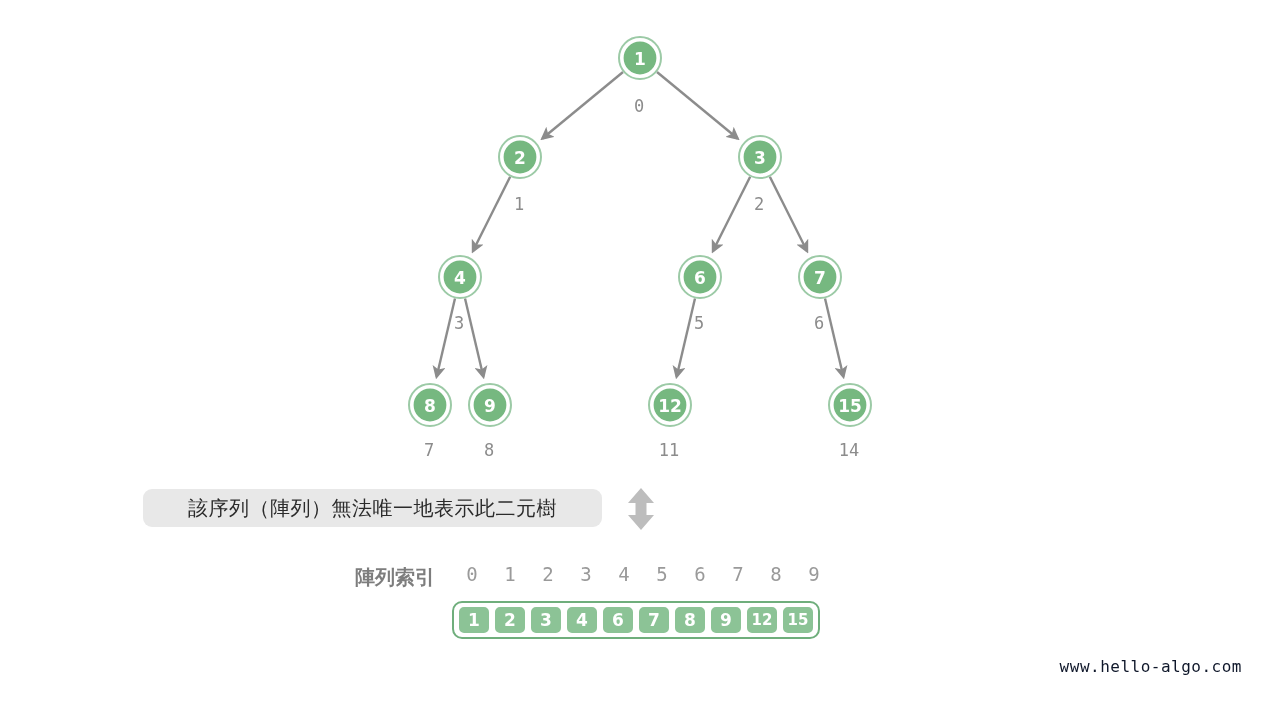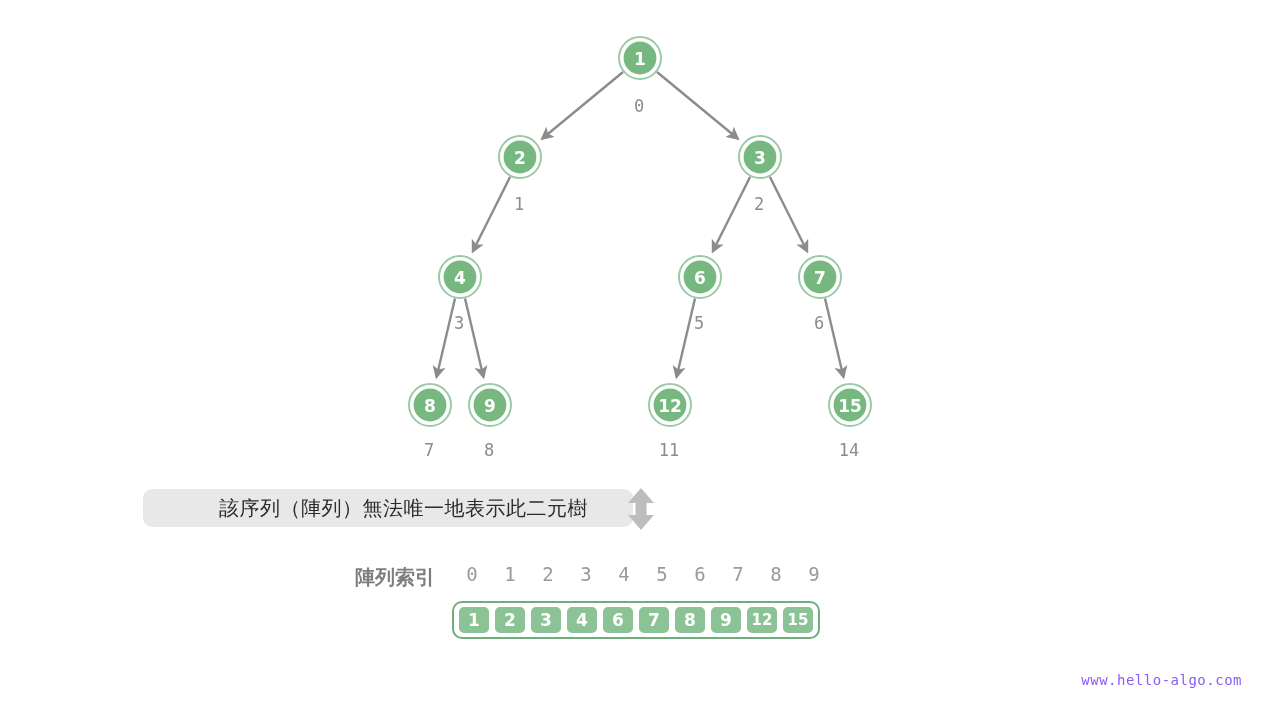--- a/index.html
+++ b/index.html
@@ -129,24 +129,24 @@
     justify-content: center;
     color: #ffffff;
     font-size: 17px;
     font-weight: 600;
     font-family: "DejaVu Sans", "Liberation Sans", sans-serif;
   }
 
   .watermark {
     position: absolute;
     right: 38px;
-    bottom: 32px;
-    color: #8b5cf6;
+    bottom: 44px;
+    color: #0f172a;
     font-family: "DejaVu Sans Mono", "Liberation Mono", monospace;
-    font-size: 14px;
+    font-size: 16px;
     letter-spacing: 0.5px;
   }
 </style>
 </head>
 <body>
 
 <div id="stage">
 
   <svg id="tree-svg" viewBox="0 0 1280 720">
     <defs>
@@ -222,21 +222,21 @@
         </g>
         <g>
           <circle cx="850" cy="405" r="21" class="node-circle-outer"></circle>
           <circle cx="850" cy="405" r="17.5" class="node-circle-inner"></circle>
           <text x="850" y="406" class="node-value" font-size="15">15</text>
           <text x="849" y="450" class="node-index">14</text>
         </g>
       </g>
   </svg>
 
-  <div class="note-box" style="left:143px; top:489px; width:459px; height:38px;padding-left:31px;">
+  <div class="note-box" style="left:143px; top:489px; width:459px; height:38px;">
     <span class="note-text">該序列（陣列）無法唯一地表示此二元樹</span>
   </div>
 
   <svg class="arrow-icon" style="left:626px; top:487px;" width="30" height="44" viewBox="0 0 30 44">
     <path d="M15 1 L28 16 L20.5 16 L20.5 28 L28 28 L15 43 L2 28 L9.5 28 L9.5 16 L2 16 Z" fill="#bdbdbd"></path>
   </svg>
 
   <div class="row-label idx" style="left:255px; top:564px; width:180px;">陣列索引</div>
 
   <div class="index-row" id="index-row" style="left:453px; top:563px;">

